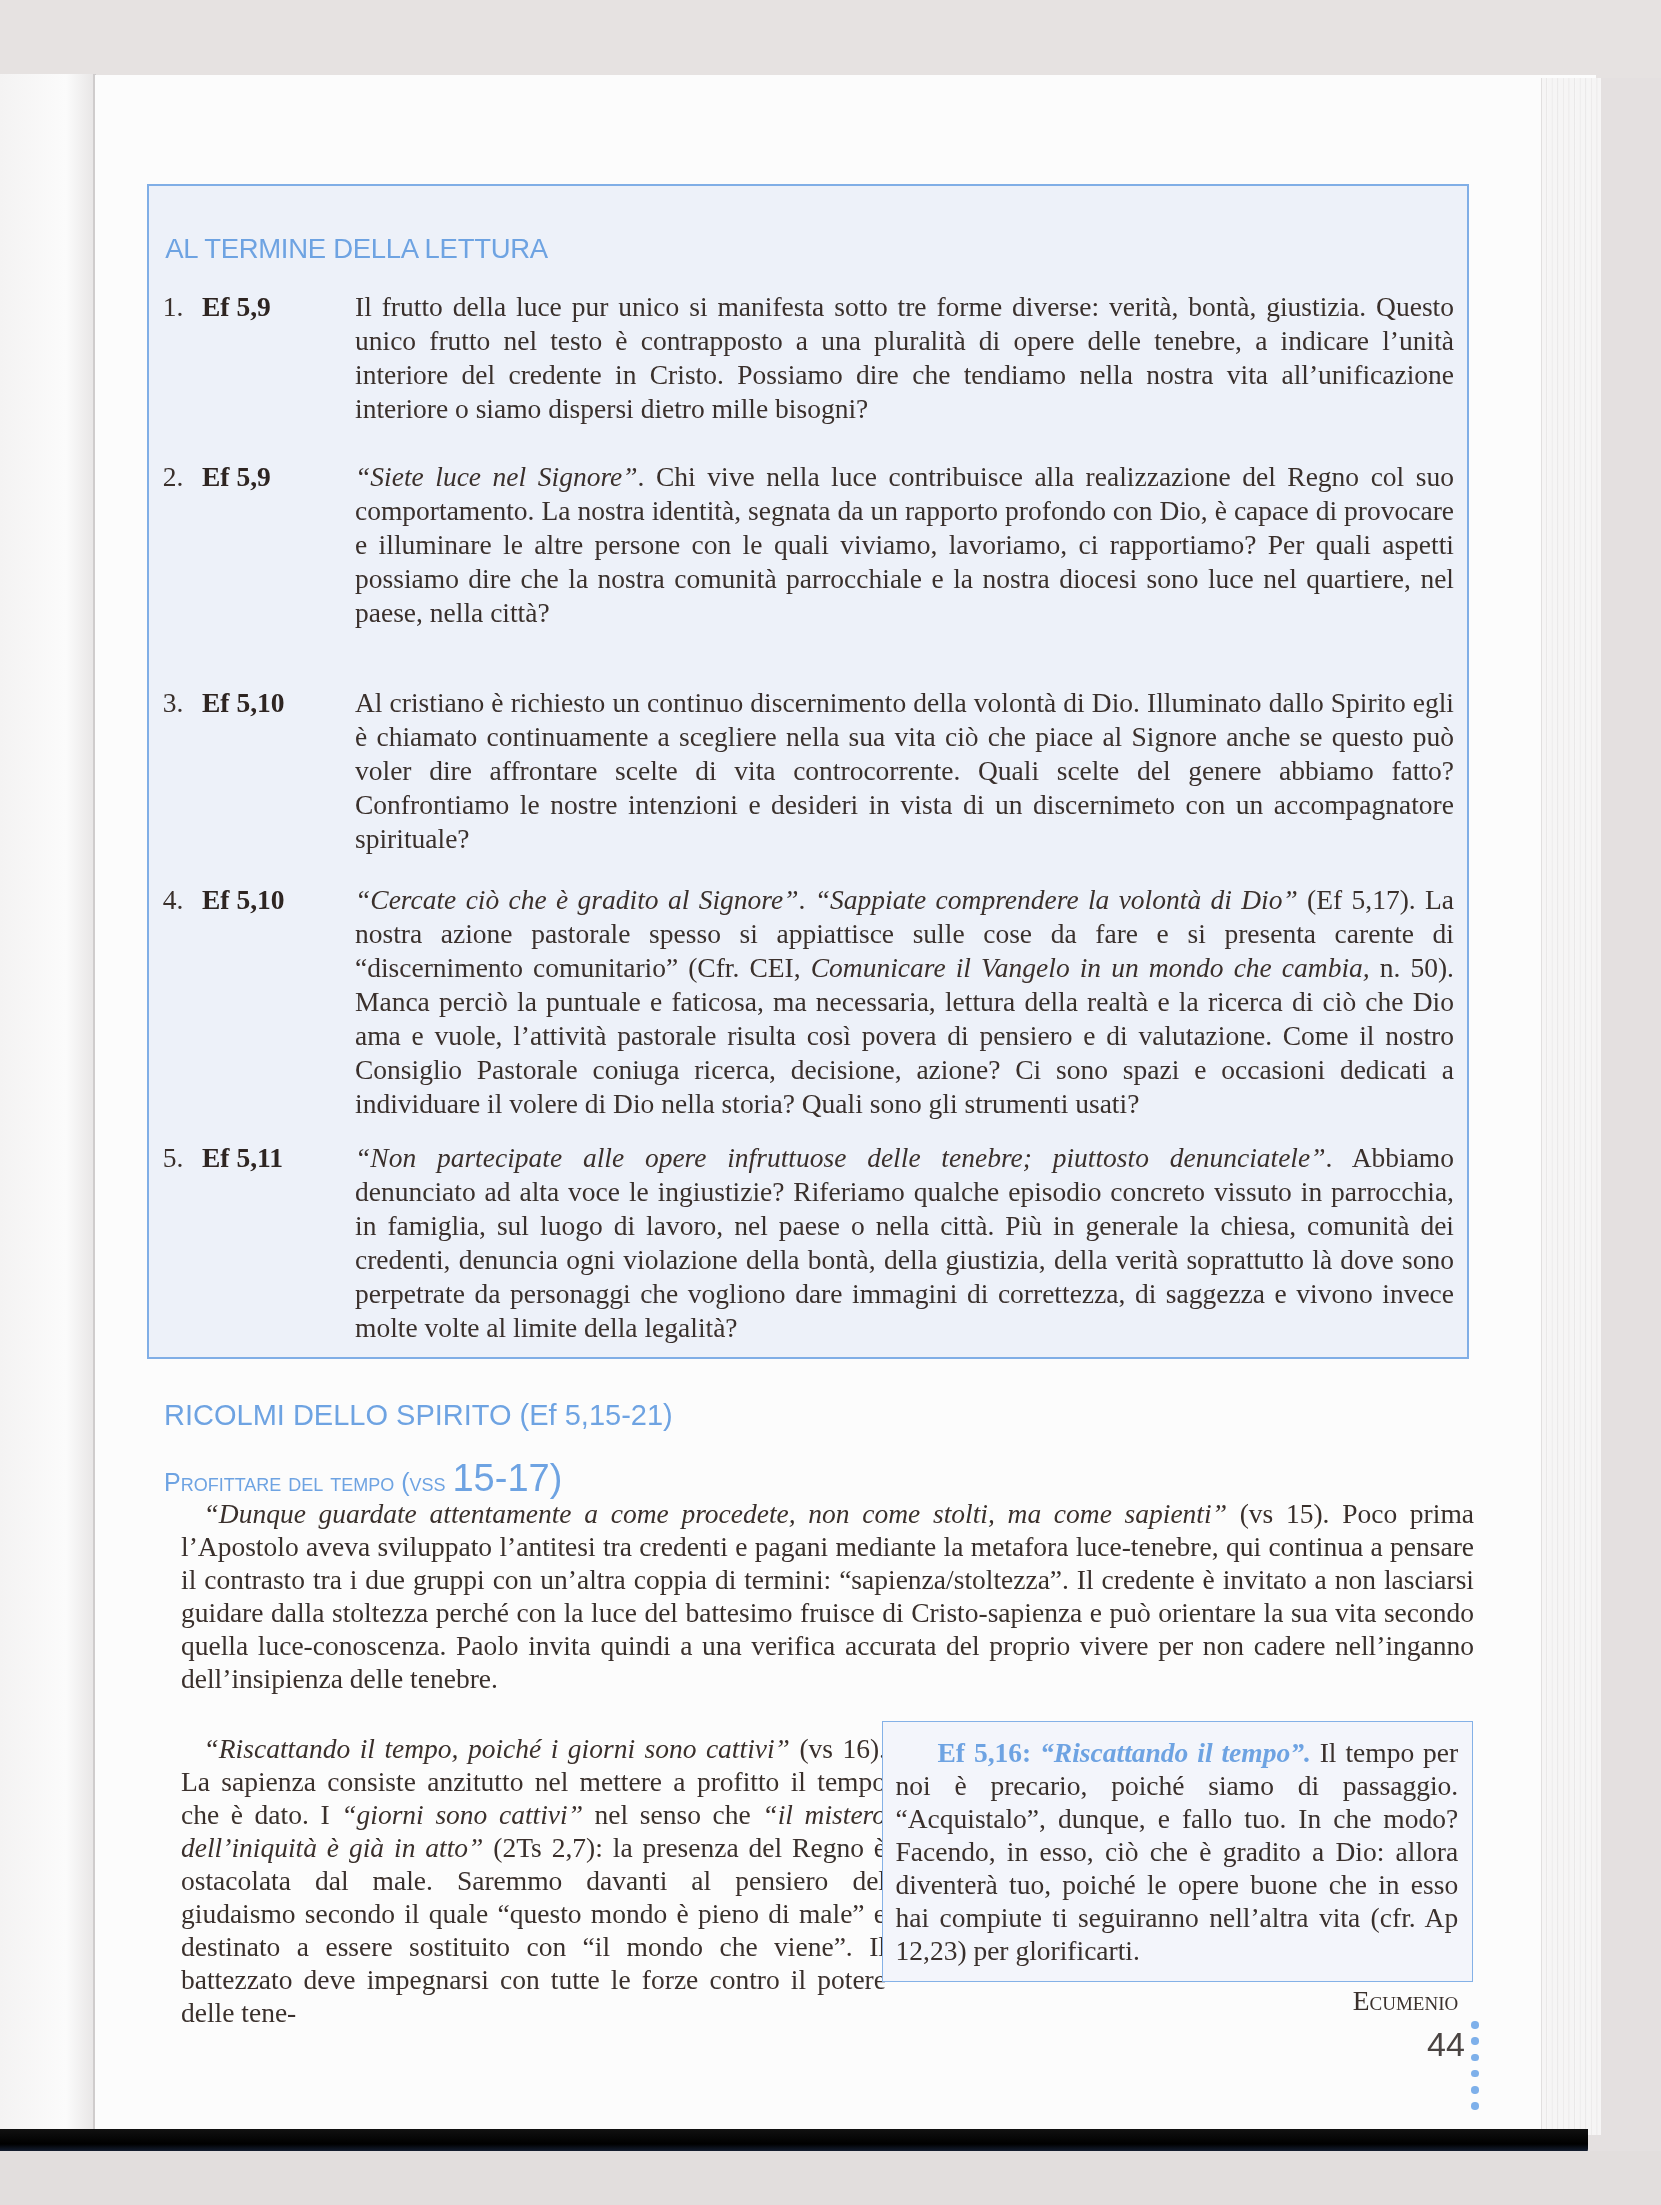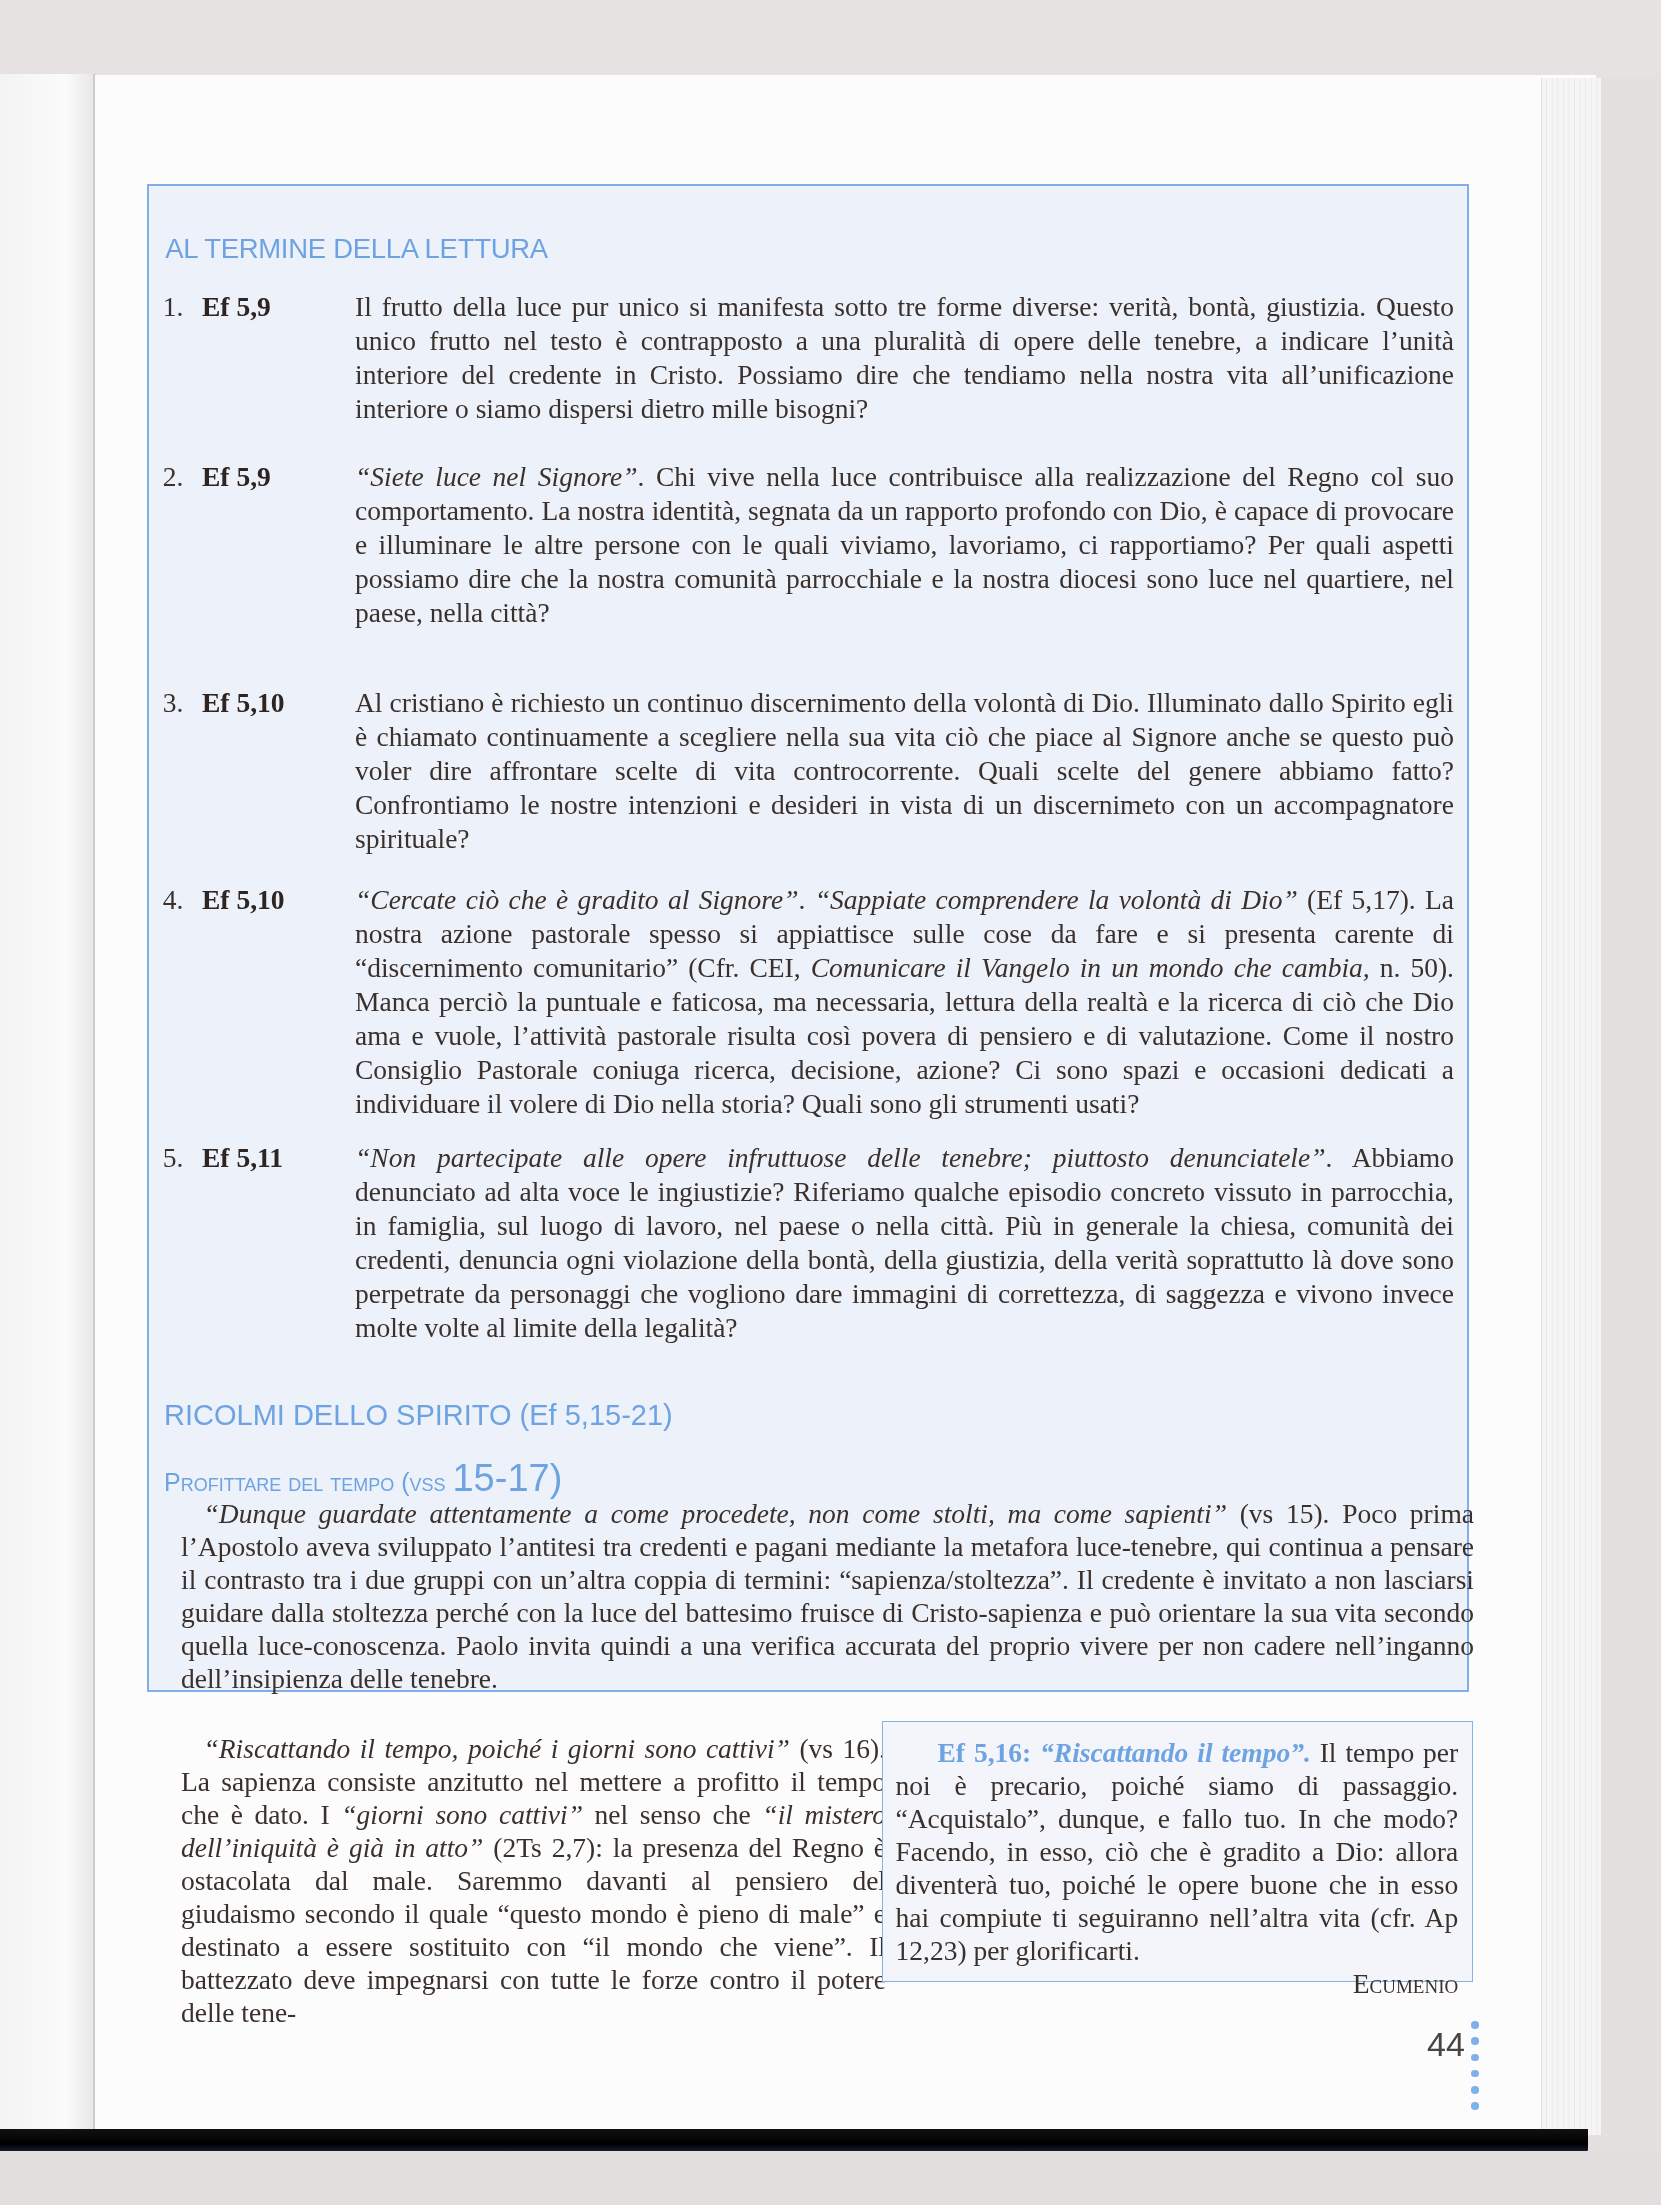--- a/index.html
+++ b/index.html
@@ -24,21 +24,21 @@
     background:#fcfcfc;
   }
   .page-stack {
     position:absolute; left:1541px; top:78px; width:59px; height:2057px;
     background:repeating-linear-gradient(90deg,#f6f5f5 0px,#f6f5f5 3.8px,#e9e7e7 4.4px,#f8f8f8 5.6px);
     border-left:0.6px solid #e1dfdf;
   }
 
   
   .reflect-box {
-    position:absolute; left:147px; top:184px; width:1322px; height:1508px;
+    position:absolute; left:147px; top:184px; width:1322px; height:1175px;
     border:2.5px solid #80aee6; background:#edf1f9; box-sizing:border-box;
   }
   .box-title {
     position:absolute; left:16.3px; top:47px;
     font-family:"Liberation Sans","DejaVu Sans",sans-serif;
     font-size:27.5px; color:#6ea3e2; letter-spacing:-0.3px; white-space:nowrap;
   }
   .item { position:absolute; left:0; width:1313px; }
   .item-num { position:absolute; left:13.8px; top:0; font-size:27.5px; line-height:34px; }
   .item-ref { position:absolute; left:53px; top:0; font-size:27.5px; line-height:34px; font-weight:bold; color:#2e2522; }
@@ -66,21 +66,21 @@
   }
   .para .ind { display:inline-block; width:22.5px; }
 
   .quote-box {
     position:absolute; left:882px; top:1721px; width:591px; height:261px;
     border:1.9px solid #84b1e7; background:#f3f5fb; box-sizing:border-box;
     padding:13.8px 13.8px 0 12.5px;
     font-size:27.5px; line-height:33px; text-align:justify;
   }
   .qb-lead { color:#6ea3e2; font-weight:bold;margin-left:42px; }
-  .qb-author { text-align:right; font-variant:small-caps; margin-top:0; }
+  .qb-author { text-align:right; font-variant:small-caps; margin-top:17px; }
 
   .page-number {
     position:absolute; left:1427px; top:2025px;
     font-family:"Liberation Sans","DejaVu Sans",sans-serif;
     font-size:34px; color:#4a4442;
   }
   .page-dots { position:absolute; left:1471px; top:2021px; width:10px; }
   .page-dots span {
     display:block; width:7.5px; height:7.5px; border-radius:50%;
     background:#7eb0ea; margin-bottom:8.8px;

